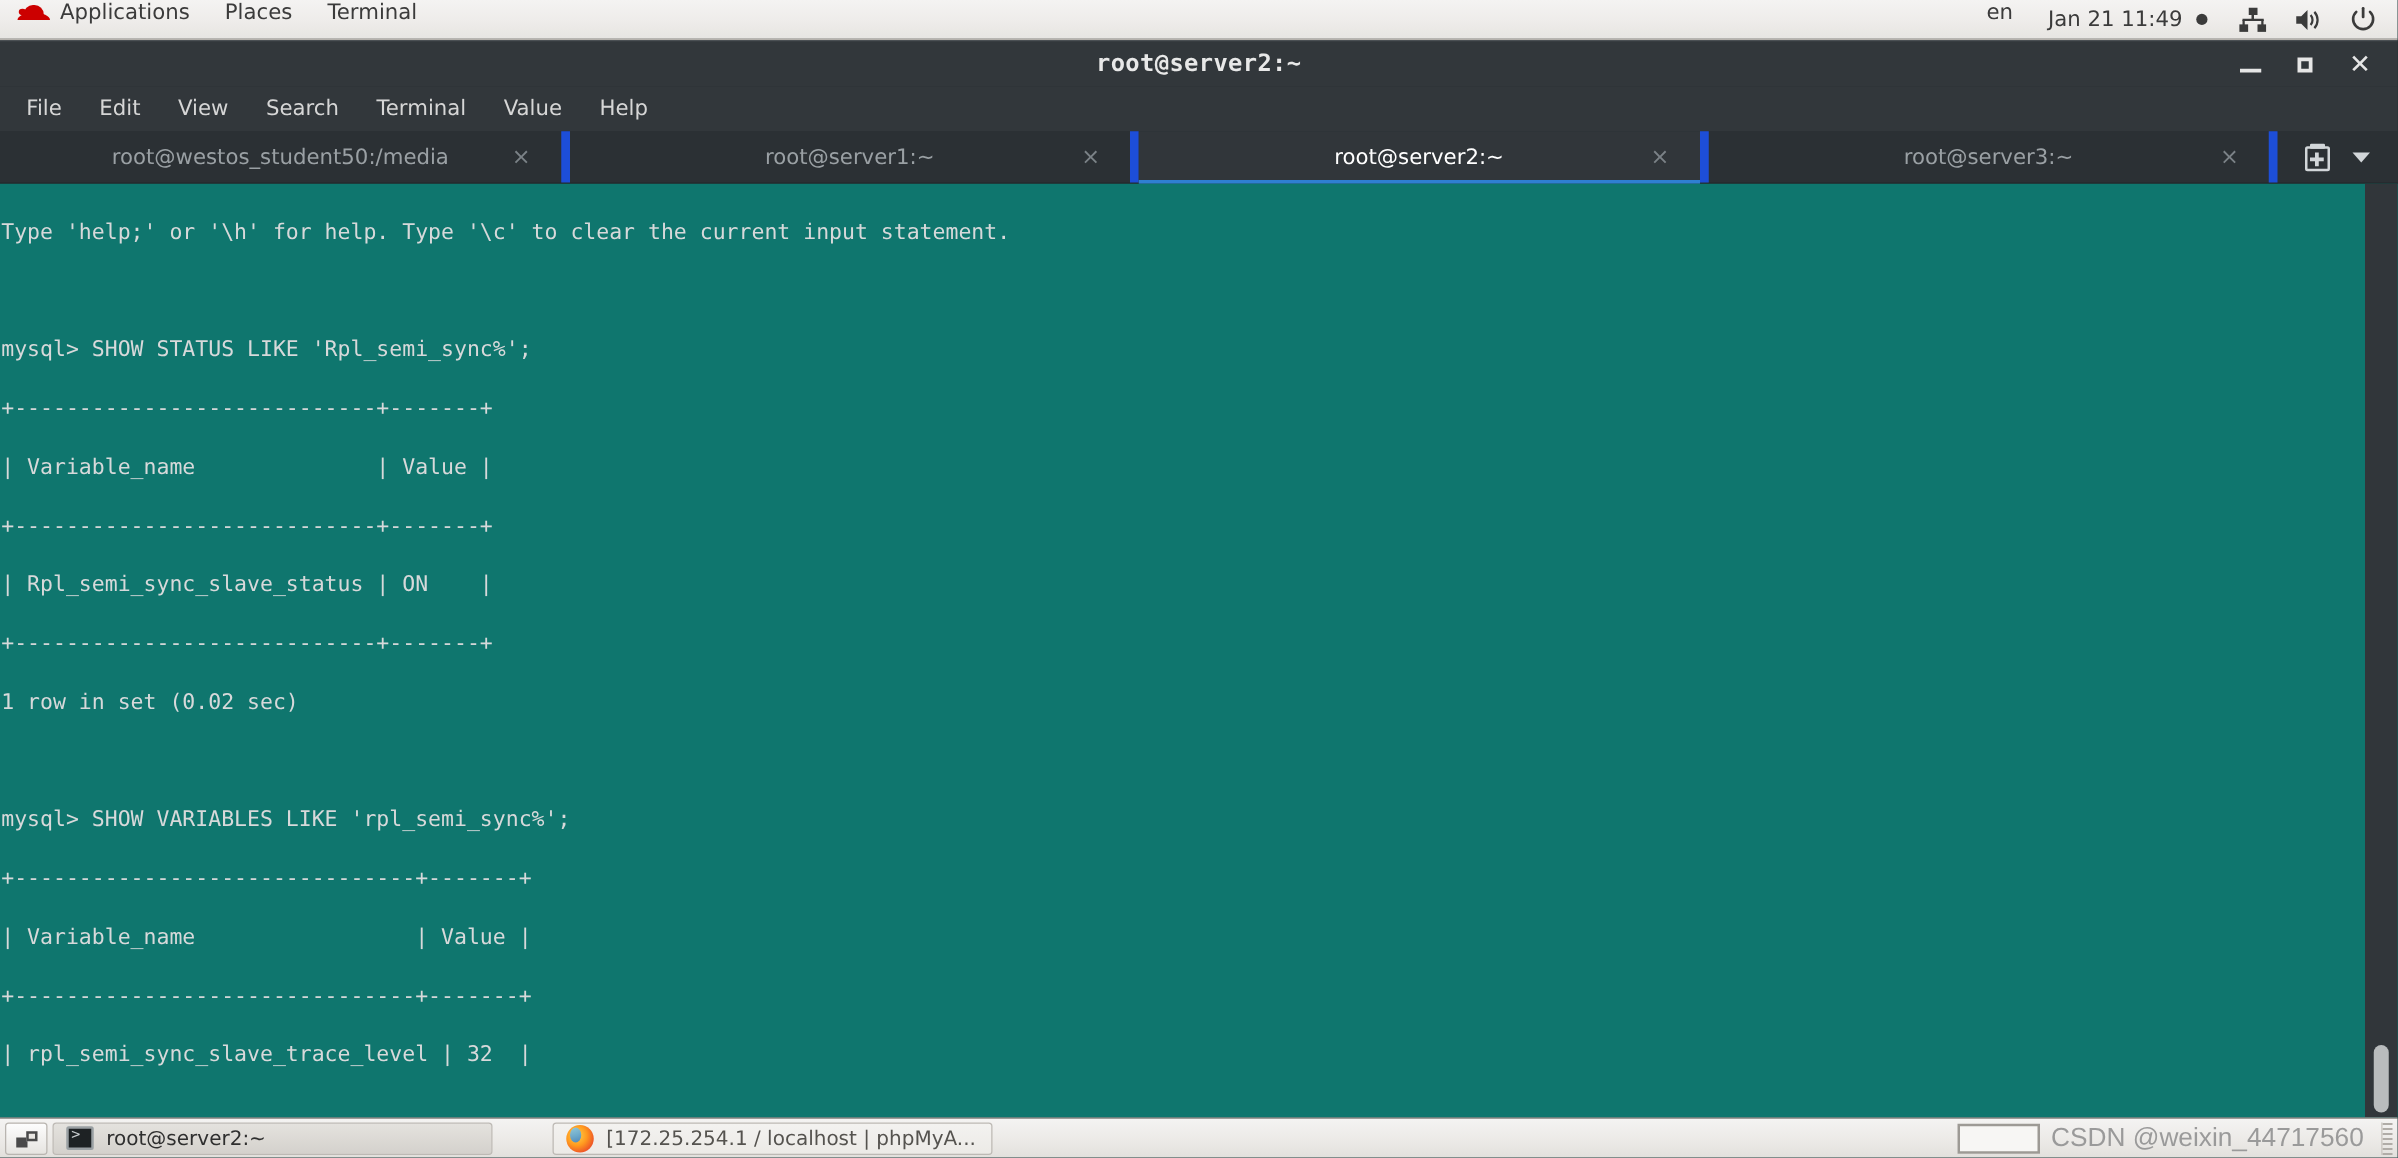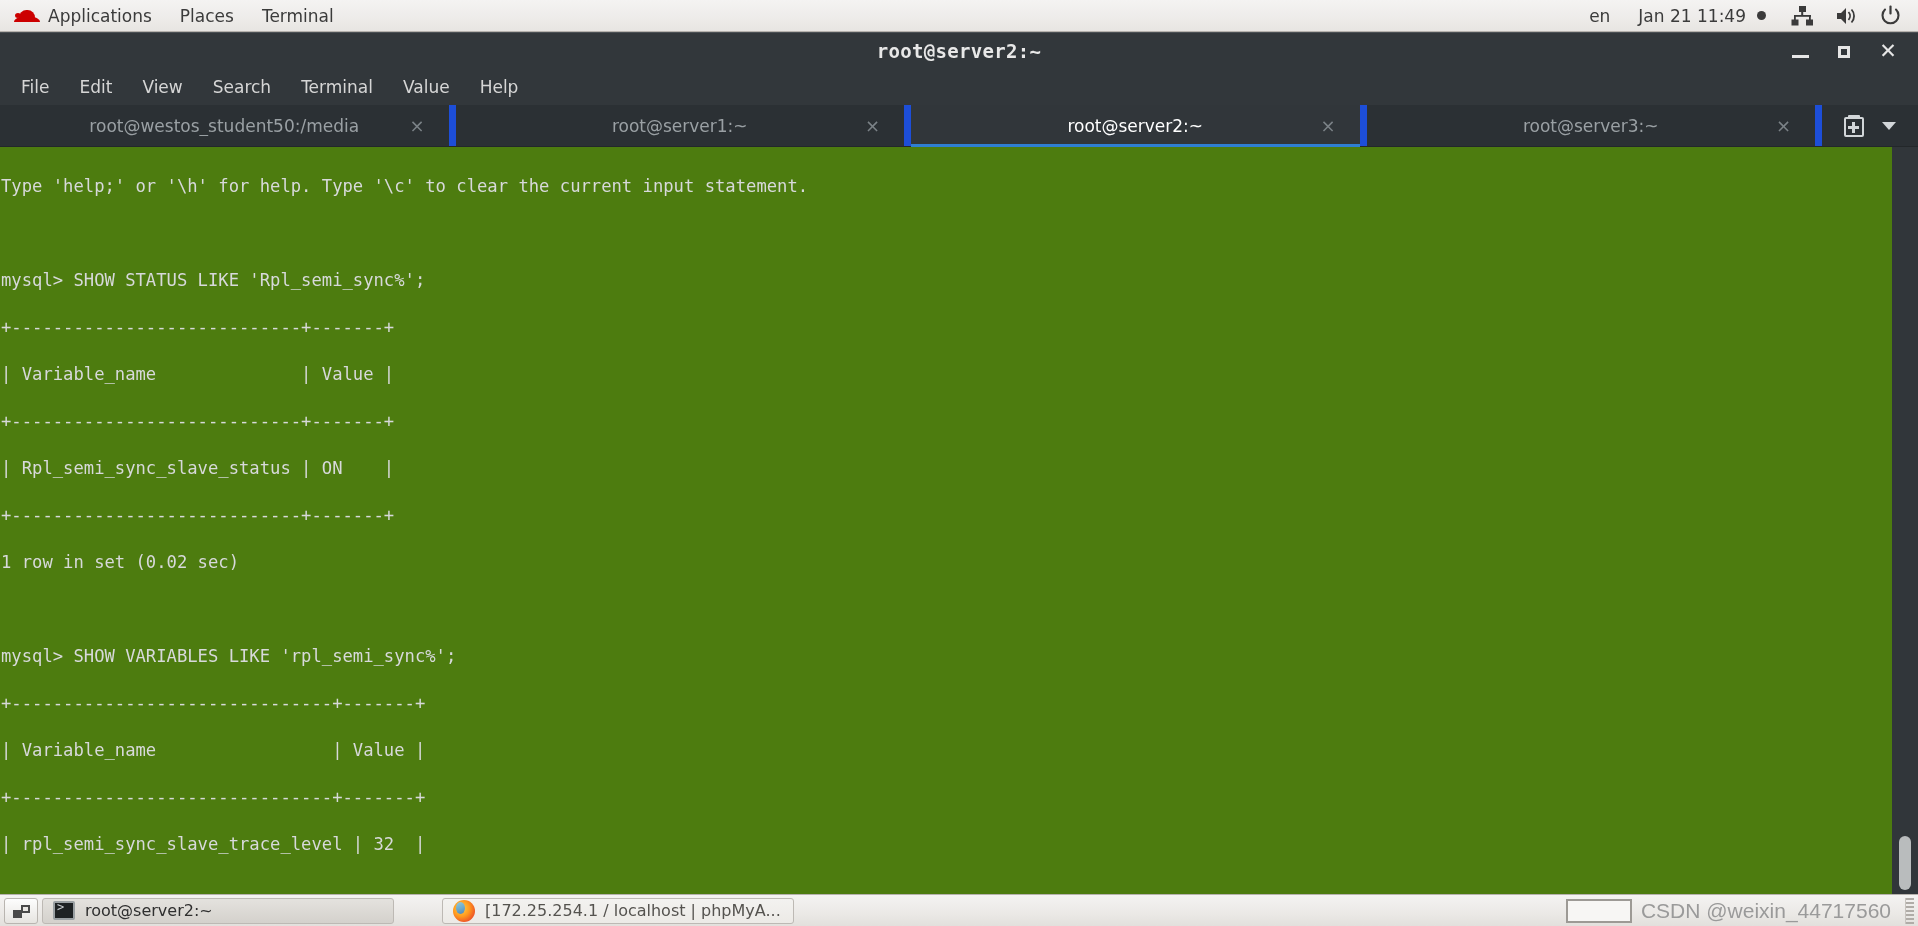--- a/index.html
+++ b/index.html
@@ -13,21 +13,21 @@
   
   #top-panel {
     position: absolute; left: 0; top: 0;
     width: 1918px; height: 32px;
     background: linear-gradient(to bottom, #f4f3f2 0%, #eeecea 55%, #e7e5e2 100%);
     border-bottom: 1px solid #b6b2ad;
     display: flex; align-items: center;
     font-size: 17px; color: #3b3b3b;
   }
   .tp-item {
-    height: 31px; display: flex; align-items: center;
+    height: 31px; display: flex; align-items: flex-start;
     padding: 0 14px; gap: 8px;
     white-space: nowrap;
   }
   #rh-logo { width: 26px; height: 20px; position: relative; display:inline-block; }
   #rh-logo .brim {
     position:absolute; left:0; bottom:4px; width:26px; height:6px;
     background:#cc0000; border-radius: 50%/100% 100% 0 0;
   }
   #rh-logo .crown {
     position:absolute; left:5px; bottom:7px; width:16px; height:9px;
@@ -124,21 +124,21 @@
   #new-tab-icon .nt-plus-h { position:absolute; left:4px; top:11px; width:11px; height:3px; background:#d2d6d9;}
   .caret-down {
     width: 0; height: 0;
     border-left: 7px solid transparent; border-right: 7px solid transparent;
     border-top: 8px solid #d2d6d9;
   }
 
   
   #term-wrap {
     flex: 1 1 auto; position: relative;
-    background: #4d7c0f; overflow: hidden;
+    background: #0f766e; overflow: hidden;
   }
   #term {
     position:absolute; left: 0; top: 4px; right: 26px; bottom: 0;
     font-family: "DejaVu Sans Mono", monospace;
     font-size: 17.2px;
     line-height: 23.5px;
     color: #d7d9da;
     white-space: pre;
     padding-left: 1px;
   }

